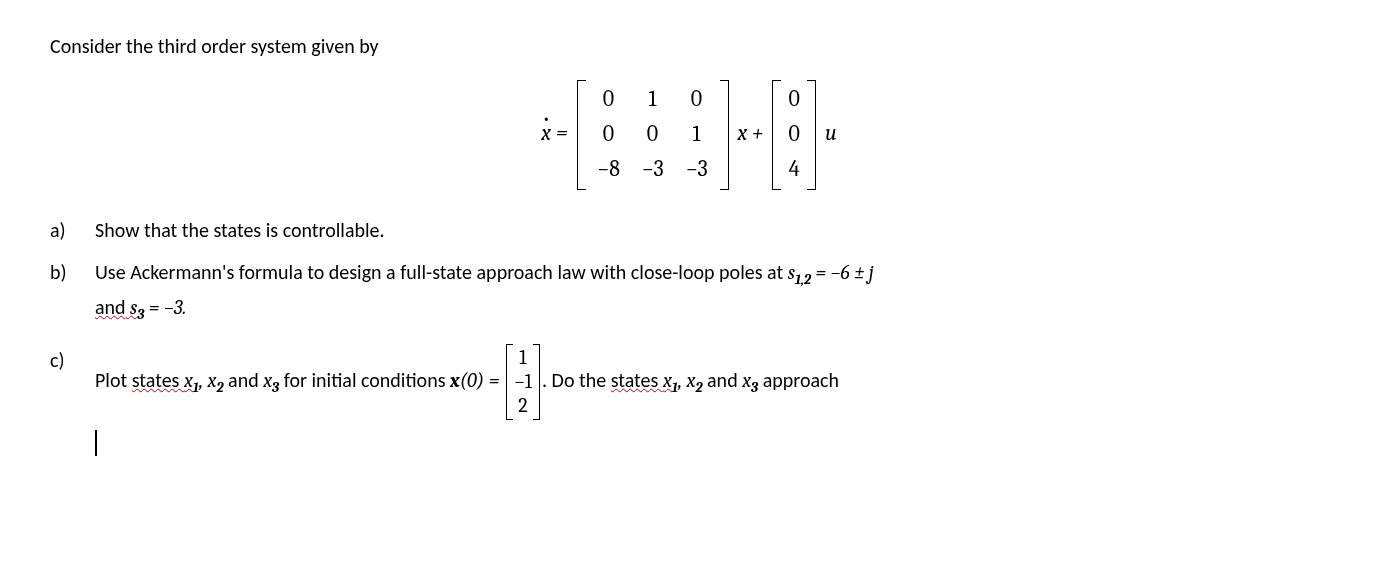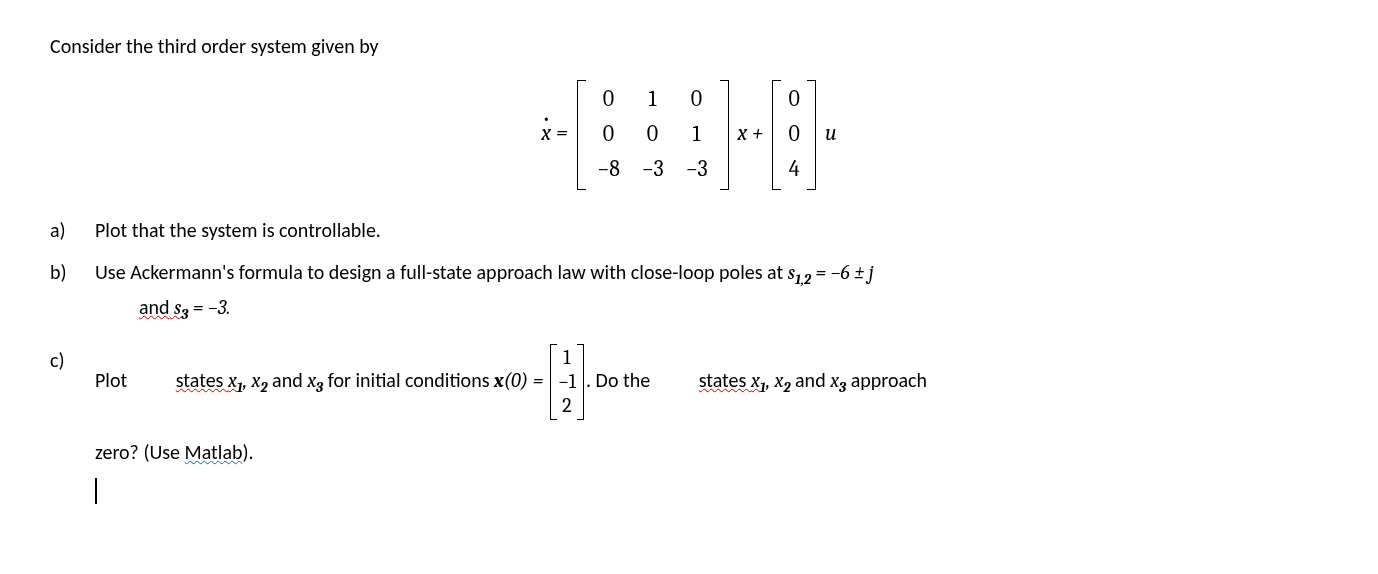--- a/index.html
+++ b/index.html
@@ -57,21 +57,20 @@
     flex-shrink: 0;
   }
   .list-body { flex: 1; }
   .serifvar {
     font-family: "Cambria Math", Cambria, "Times New Roman", serif;
     font-style: italic;
   }
   .wavy {
     text-decoration: underline wavy #c00000;
     text-decoration-thickness: 1px;
-    margin-left: 44px;
   }
   .wavy-blue {
     text-decoration: underline wavy #0070c0;
     text-decoration-thickness: 1px;
   }
   .inline-matrix {
     display: inline-block;
     vertical-align: middle;
     position: relative;
     padding: 2px 8px;
@@ -144,37 +143,34 @@
       </div>
     <div class="matrix-row">
         <span class="matrix-cell narrow-cell">4</span>
       </div>
   </span>
   <span class="serifvar">u</span>
 </div>
 
 <div class="list-item">
   <div class="list-label">a)</div>
-  <div class="list-body">Plot that the system is controllable.</div>
+  <div class="list-body">Show that the states is controllable.</div>
 </div>
 
 <div class="list-item">
   <div class="list-label">b)</div>
   <div class="list-body">
     <span>Use Ackermann's formula to design a full-state approach law with close-loop poles at </span><span class="serifvar">s</span><span class="serifvar sub">1,2</span><span class="serifvar"> = −6 ± j</span><br>
     <span class="wavy"><span>and</span><span class="serifvar"> s</span></span><span class="serifvar sub">3</span><span class="serifvar"> =  −3.</span>
   </div>
 </div>
 
 <div class="list-item" style="margin-top:18px;">
   <div class="list-label">c)</div>
   <div class="list-body">
     <div style="line-height:2.0;">
       <span>Plot </span><span class="wavy"><span>states </span><span class="serifvar">x</span></span><span class="serifvar sub">1</span><span class="serifvar">, </span><span class="serifvar">x</span><span class="serifvar sub">2</span><span> and </span><span class="serifvar">x</span><span class="serifvar sub">3</span><span> for initial conditions </span><span class="serifvar" style="font-weight:bold;">x</span><span class="serifvar">(0) = </span><span class="inline-matrix"><span class="r">1</span><span class="r">−1</span><span class="r">2</span></span><span>. Do the </span><span class="wavy"><span>states </span><span class="serifvar">x</span></span><span class="serifvar sub">1</span><span class="serifvar">, </span><span class="serifvar">x</span><span class="serifvar sub">2</span><span> and </span><span class="serifvar">x</span><span class="serifvar sub">3</span><span> approach</span>
     </div>
-    <div style="margin-top:16px;">
-      <span>zero? (Use </span><span class="wavy-blue">Matlab</span><span>).</span>
-    </div>
     <div style="margin-top:4px;">
       <span class="cursor"></span>
     </div>
   </div>
 </div>
 
 </body></html>

